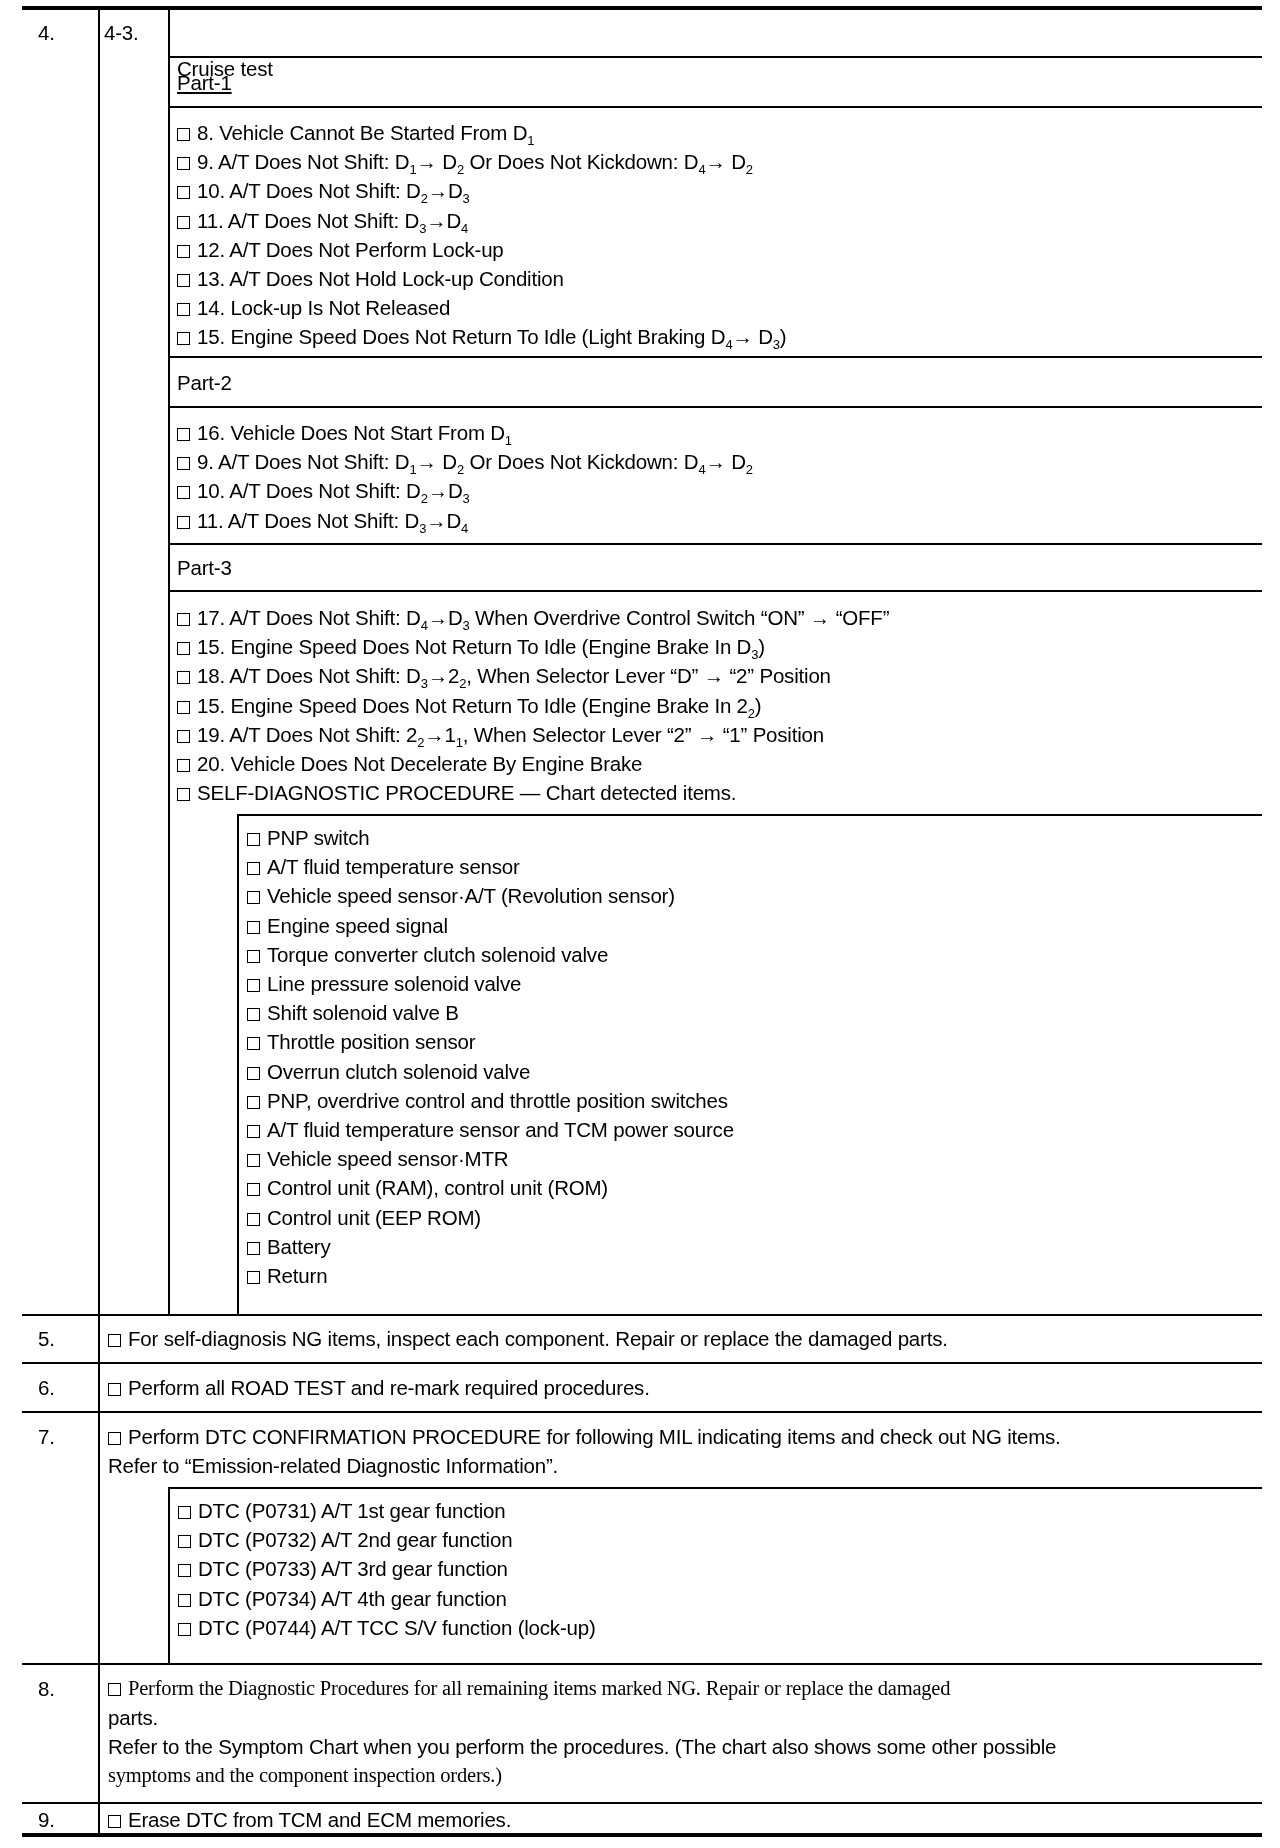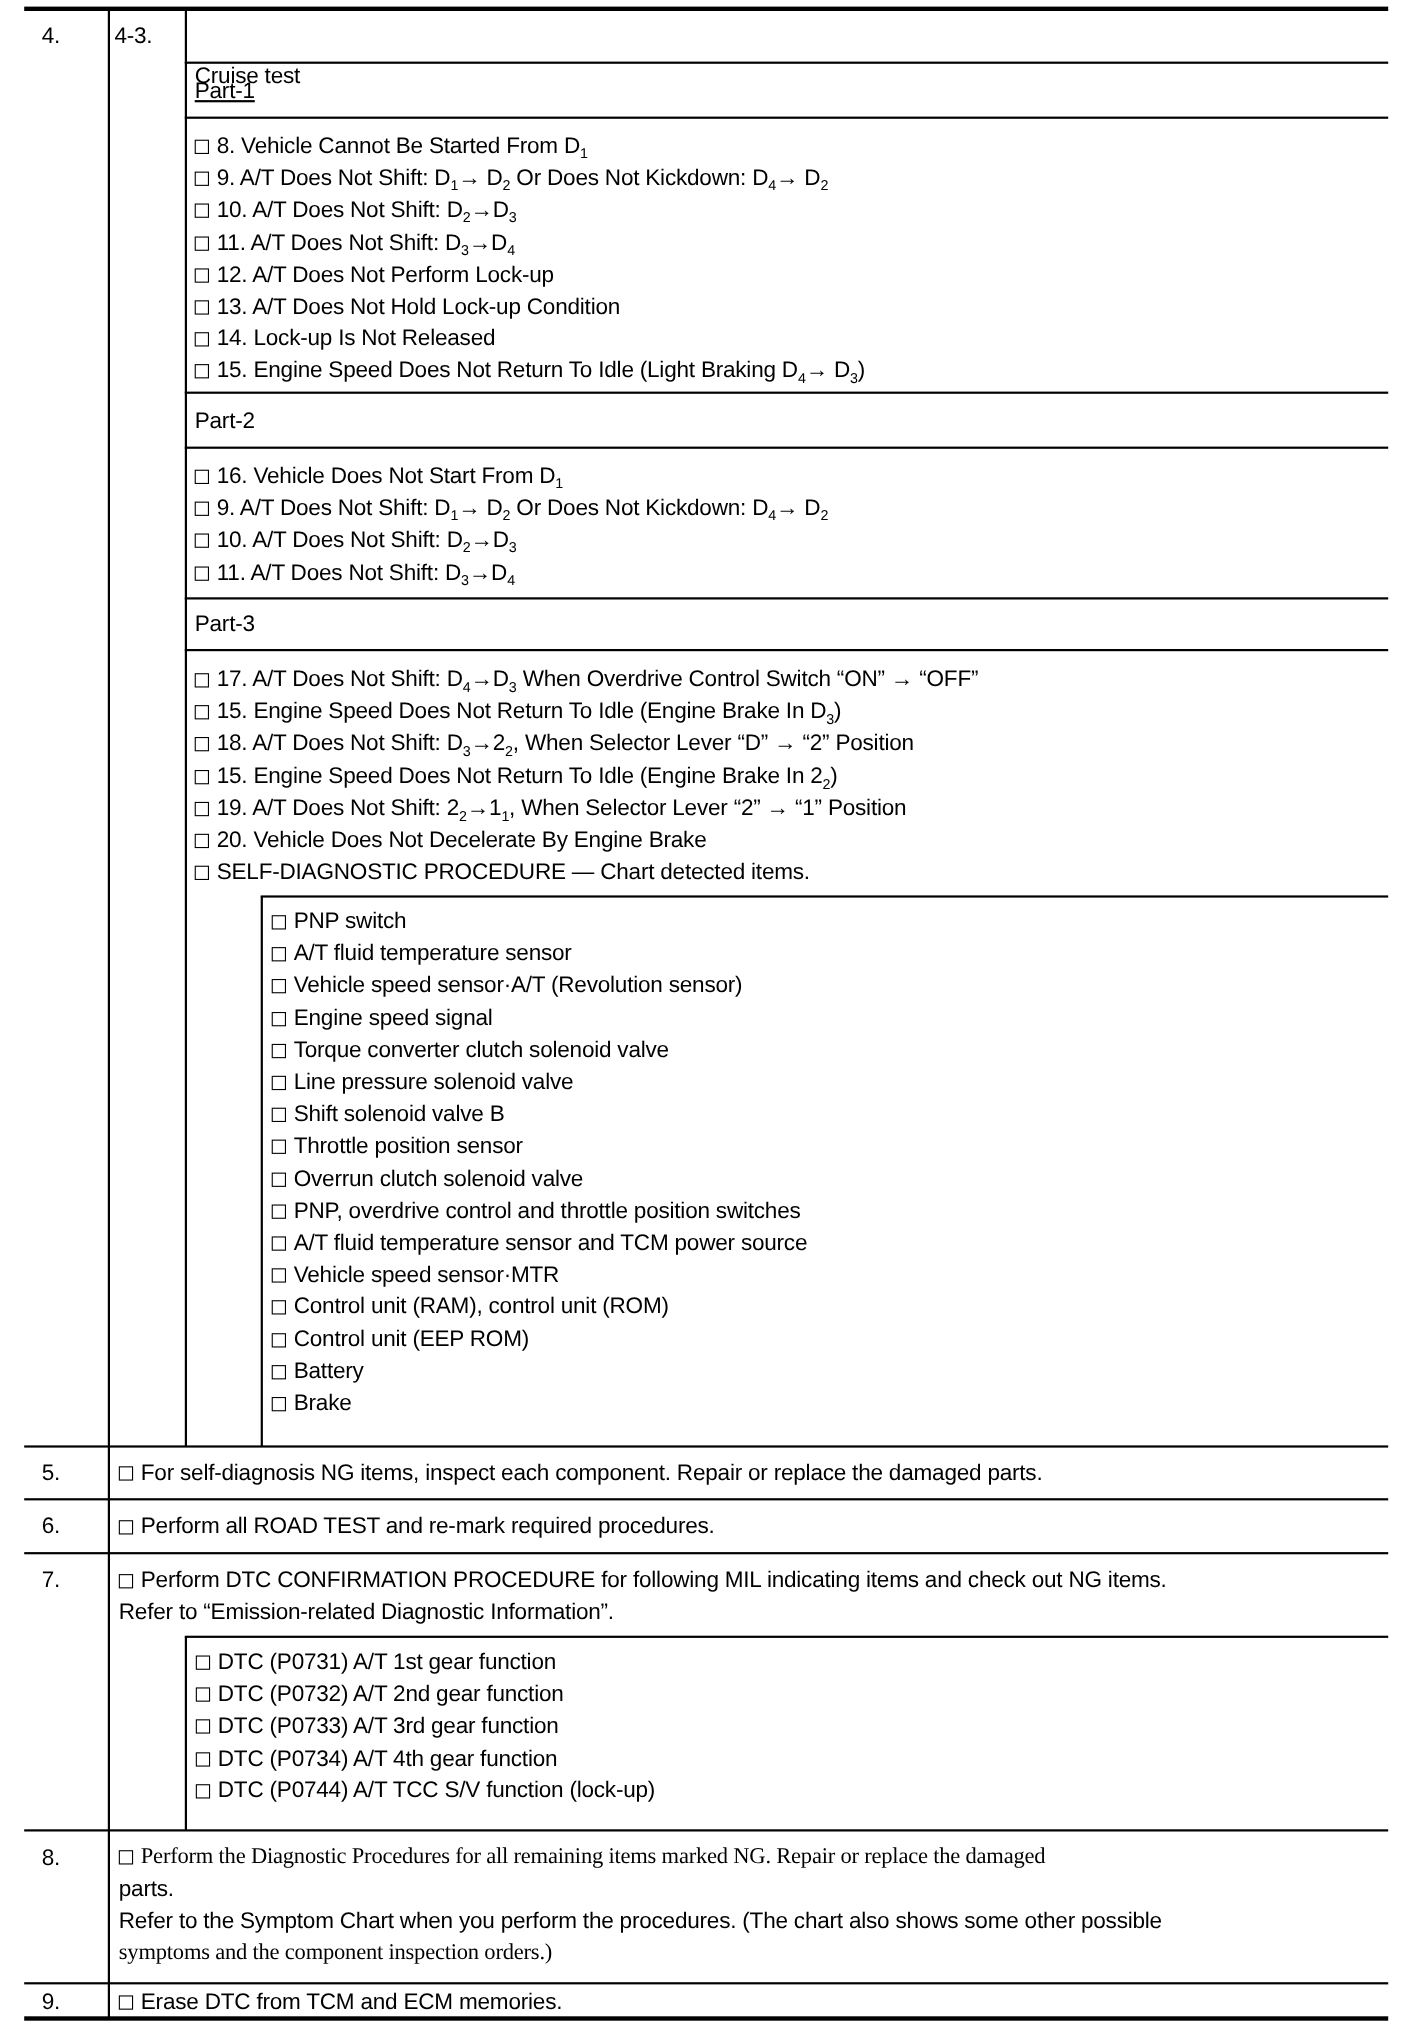--- a/index.html
+++ b/index.html
@@ -93,21 +93,21 @@
       <li><span class="cb"></span><span>Line pressure solenoid valve</span></li>
       <li><span class="cb"></span><span>Shift solenoid valve B</span></li>
       <li><span class="cb"></span><span>Throttle position sensor</span></li>
       <li><span class="cb"></span><span>Overrun clutch solenoid valve</span></li>
       <li><span class="cb"></span><span>PNP, overdrive control and throttle position switches</span></li>
       <li><span class="cb"></span><span>A/T fluid temperature sensor and TCM power source</span></li>
       <li><span class="cb"></span><span>Vehicle speed sensor·MTR</span></li>
       <li><span class="cb"></span><span>Control unit (RAM), control unit (ROM)</span></li>
       <li><span class="cb"></span><span>Control unit (EEP ROM)</span></li>
       <li><span class="cb"></span><span>Battery</span></li>
-      <li><span class="cb"></span><span>Brake</span></li>
+      <li><span class="cb"></span><span>Return</span></li>
     </ul>
 </section>
 
 <section>
   <span class="num" style="left:38px; top:1324px;">5.</span>
   <span class="cell-text" style="left:108px; top:1324px;">
     <span class="cb"></span><span>For self-diagnosis NG items, inspect each component. Repair or replace the damaged parts.</span>
   </span>
 </section>
 

